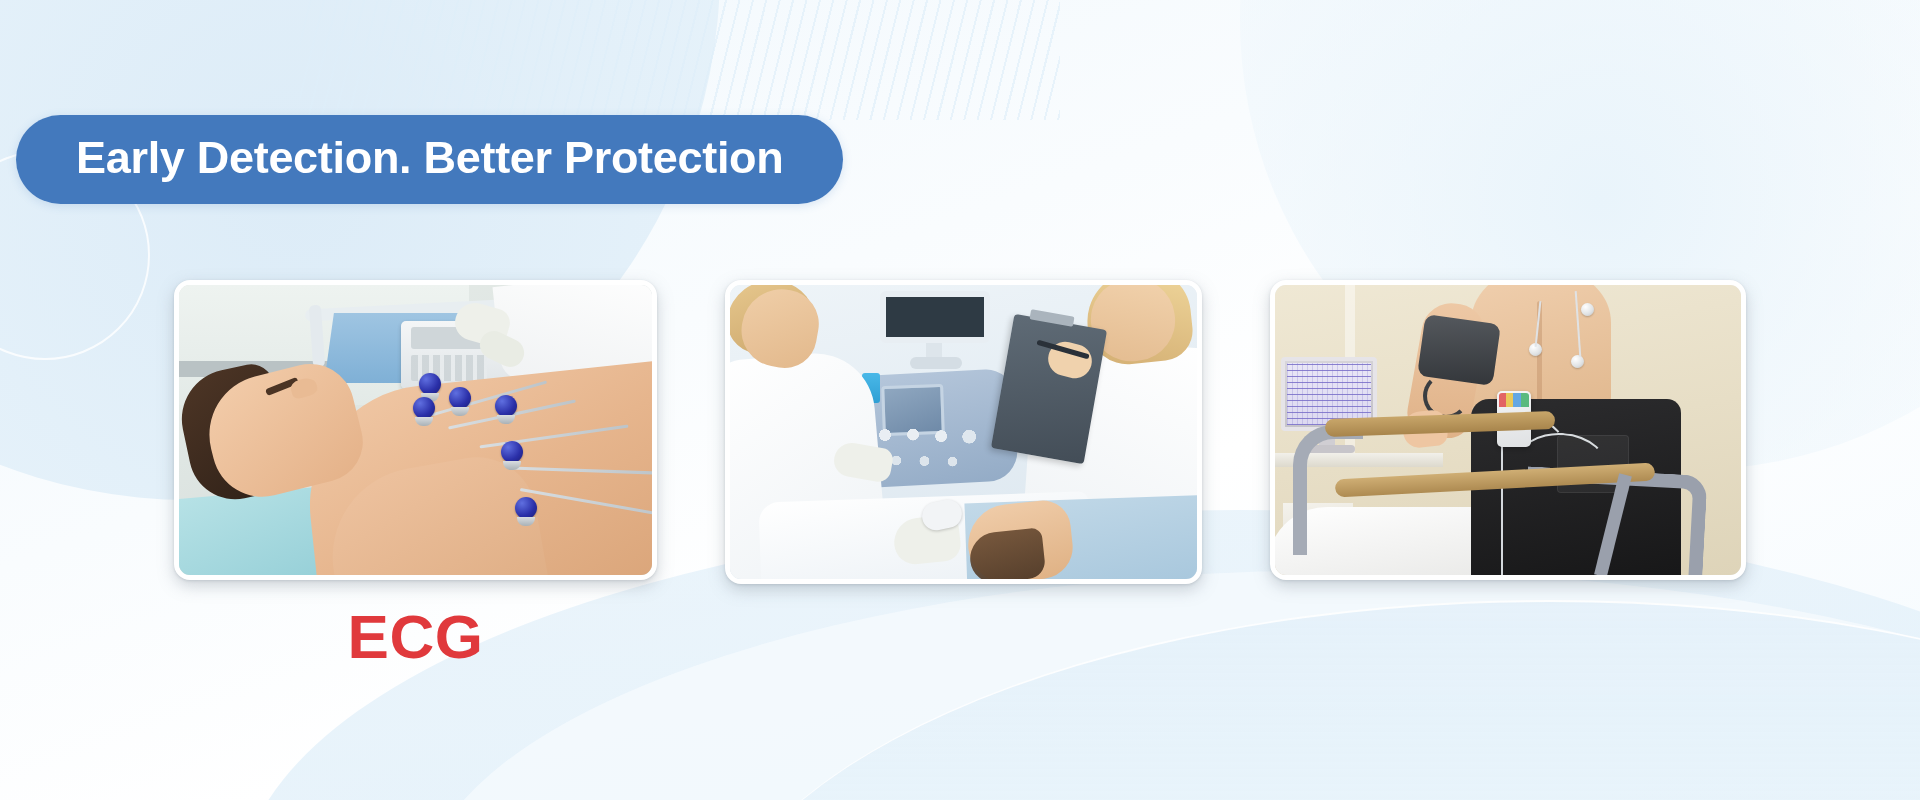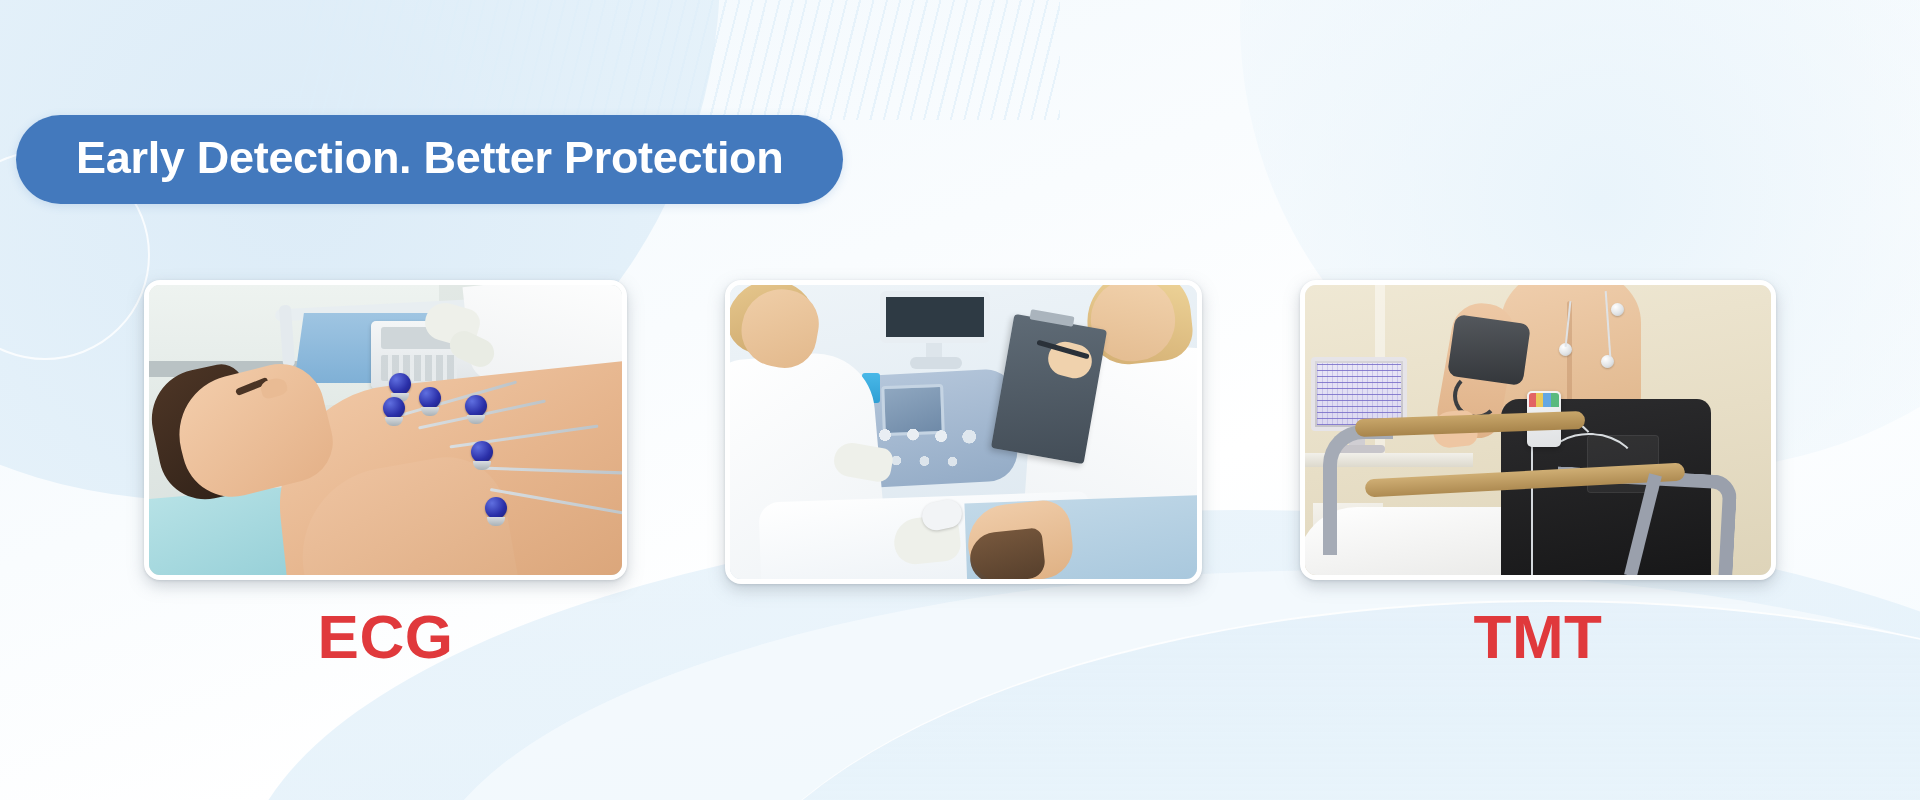--- a/index.html
+++ b/index.html
@@ -73,21 +73,21 @@
     letter-spacing:-0.3px;
     line-height:1.0;
     white-space:nowrap;
     box-shadow:0 2px 10px rgba(67,121,189,.18);
   }
 
   
   .cards-row{
     position:absolute; left:0; top:280px; width:100%;
     display:flex; justify-content:center; align-items:flex-start;
-    gap:98px;
+    gap:68px;
   }
   .card-col{ display:flex; flex-direction:column; align-items:center; }
 
   .photo-card{
     border:5px solid #ffffff;
     border-radius:16px;
     overflow:hidden;
     position:relative;
     box-shadow:0 6px 16px rgba(120,132,145,.34), 0 1px 3px rgba(120,132,145,.25);
     background:#e9eef2;
@@ -594,17 +594,16 @@
           <div class="tmt-holter"></div>
           <div class="tmt-holter-top"></div>
 
           <div class="tmt-rail-gray-a"></div>
           <div class="tmt-rail-front"></div>
           <div class="tmt-rail-gray-b"></div>
           <div class="tmt-rail-front2"></div>
           <div class="tmt-rail-gray-c"></div>
         </div>
       </div>
-      <div class="card-label">TMT</div>
     </div>
 
   </div>
 </div>
 
 </body></html>

